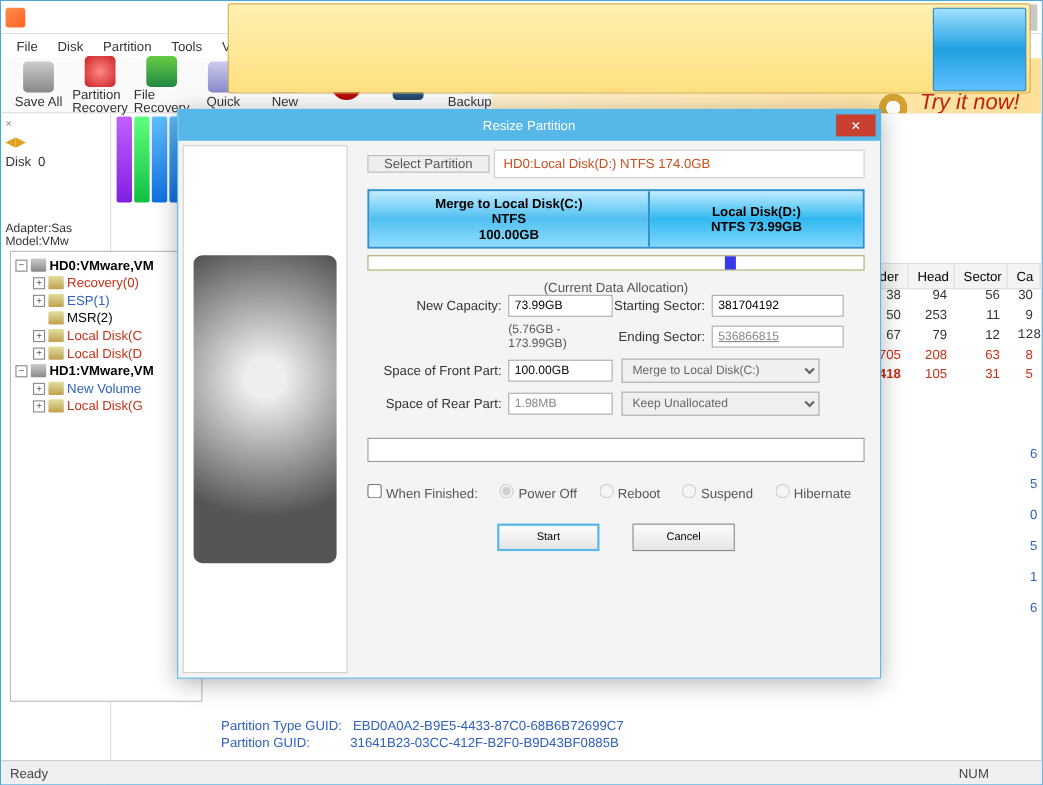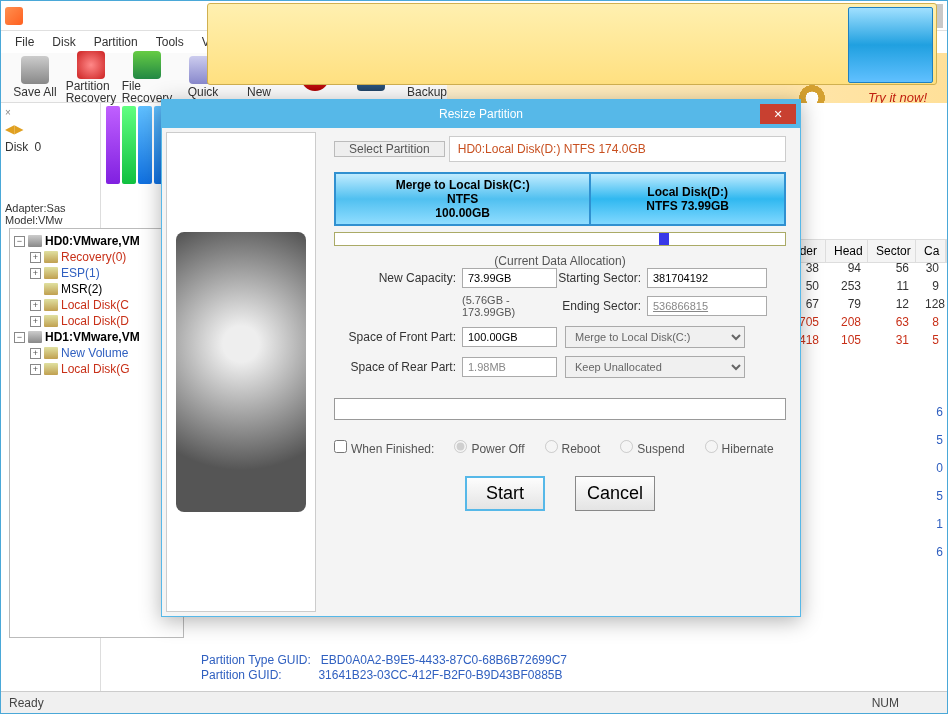--- a/index.html
+++ b/index.html
@@ -12,21 +12,21 @@
 .menubar{height:22px;display:flex;align-items:center;padding:0 6px;gap:2px}
 .menubar span{padding:2px 8px;color:#333}
 .toolbar{height:50px;display:flex;align-items:center;padding:2px 6px;background:#fafafa;border-bottom:1px solid #ddd;position:relative}
 .tool-btn{display:flex;flex-direction:column;align-items:center;padding:2px 6px;font-size:11px;color:#333;width:56px}
 .tool-btn .ico{width:28px;height:28px;border-radius:4px;margin-bottom:1px}
 .banner{position:absolute;right:0;top:0;height:50px;width:500px;background:linear-gradient(90deg,#fff0cc,#ffe099);display:flex;align-items:center;padding-left:10px;overflow:hidden}
 .banner .logo{font-size:20px;font-weight:bold;color:#333}
 .banner .logo b{color:#c83018}
 .banner .pro{color:#c02010;font-size:14px;margin-left:30px}
 .banner .more{color:#c02010;font-size:14px;margin-left:20px}
-.banner .try{position:absolute;color:#c02010;font-size:13px;right:20px;bottom:-2px;font-style:italic}
+.banner .try{position:absolute;color:#c02010;font-size:20px;right:20px;bottom:-2px;font-style:italic}
 .gear{position:absolute;width:30px;height:30px;border-radius:50%;background:radial-gradient(circle,#fff 30%,#d4a030 31%,#d4a030 60%,transparent 61%)}
 .content{display:flex;height:610px}
 .disk-panel{width:100px;padding:4px;border-right:1px solid #ddd}
 .disk-panel .nav{font-size:10px;margin-bottom:4px}
 .disk-panel .label{font-size:11px;color:#333;margin:4px 0}
 .disk-bars{position:absolute;left:105px;top:105px;display:flex;gap:2px}
 .disk-bars .bar{width:14px;height:78px;border-radius:2px;background:linear-gradient(180deg,#c060ff,#8020e0)}
 .disk-bars .bar.g{background:linear-gradient(180deg,#60ff80,#10c040)}
 .disk-bars .bar.b{background:linear-gradient(180deg,#60c0ff,#1070e0)}
 .tree-panel{width:175px;border:1px solid #bbb;margin:2px;padding:4px;overflow:hidden;font-size:11px;background:#fff;position:absolute;left:6px;top:225px;height:410px}
@@ -71,21 +71,21 @@
 .form-row{display:flex;align-items:center;margin-bottom:8px;font-size:11px}
 .form-row label{width:128px;text-align:right;padding-right:6px;color:#333}
 .form-row input,.form-row select{border:1px solid #aaa;padding:3px 5px;font-size:11px;background:#fff}
 .form-row input{width:95px}
 .form-row .lbl2{width:90px;text-align:right;padding-right:6px;color:#333}
 .form-row select{width:180px;color:#666;background:#f0f0f0}
 .progress{height:22px;border:1px solid #999;background:#fff;margin:20px 0}
 .finish-row{display:flex;align-items:center;gap:20px;font-size:11px;color:#555;margin:16px 0}
 .finish-row input[type=checkbox],.finish-row input[type=radio]{margin-right:4px}
 .dlg-buttons{display:flex;justify-content:center;gap:30px;margin-top:20px}
-.dlg-buttons button{width:80px;padding:5px 0;border:1px solid #888;background:linear-gradient(#fdfdfd,#e4e4e4);font-size:18px}
+.dlg-buttons button{width:93px;padding:5px 0;border:1px solid #888;background:linear-gradient(#fdfdfd,#e4e4e4);font-size:10px}
 .dlg-buttons button.primary{border:2px solid #56b8e8}
 .side-nums{position:absolute;right:4px;top:390px;font-size:11px;color:#3060c0}
 .side-nums div{margin:14px 0}
 </style>
 </head>
 <body>
 
 <div class="titlebar">
   <div class="app-icon"></div>
   <div class="title-text">Eassos PartitionGuru V4.9.2.371 x64</div>
@@ -182,30 +182,30 @@
       <div class="row">
         <span style="width: 42px;">50</span>
         <span style="width: 42px;">253</span>
         <span style="width: 48px;">11</span>
         <span style="width: 30px;">9</span>
       </div>
       <div class="row">
         <span style="width: 42px;">67</span>
         <span style="width: 42px;">79</span>
         <span style="width: 48px;">12</span>
-        <span style="width: 30px;">128</span>
+        <span style="width: 30px; font-family: Liberation Mono, monospace;">128</span>
       </div>
       <div class="row red">
         <span style="width: 42px;">705</span>
         <span style="width: 42px;">208</span>
         <span style="width: 48px;">63</span>
         <span style="width: 30px;">8</span>
       </div>
       <div class="row red">
-        <span style="width: 42px;">418</span>
+        <span style="width: 42px; font-weight: bold;">418</span>
         <span style="width: 42px;">105</span>
         <span style="width: 48px;">31</span>
         <span style="width: 30px;">5</span>
       </div>
     </div>
 
   <div class="side-nums" id="sidenums">
       <div>6</div>
       <div>5</div>
       <div>0</div>

